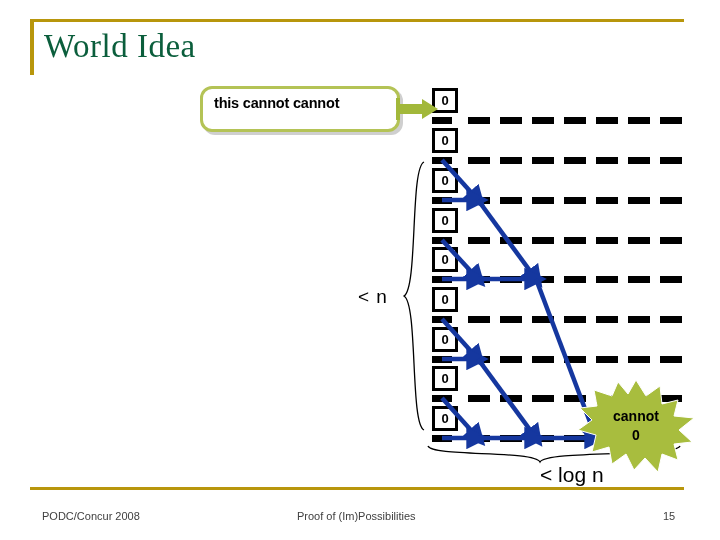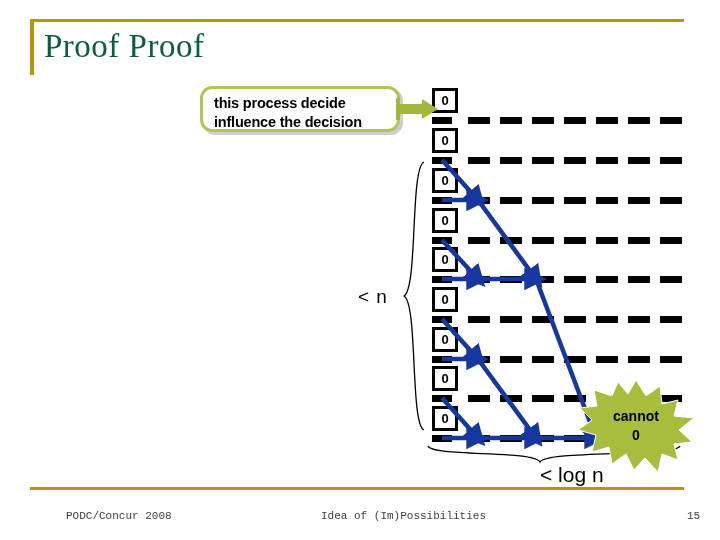--- a/index.html
+++ b/index.html
@@ -77,35 +77,35 @@
     pointer-events:none;
   }
   .burst-label span{display:block;text-align:center;}
 
   
   .footer-rule{
     position:absolute;left:30px;top:487px;width:654px;height:3px;background:#b8960c;
   }
   .footer-txt{
     position:absolute;top:510px;
-    font-family:Liberation Mono, monospace;
-    font-size:11px;color:#404040;white-space:nowrap;margin-left:24px;
+    font-family:Liberation Sans, sans-serif;
+    font-size:11px;color:#404040;white-space:nowrap;
   }
   .f-left{left:42px;}
   .f-mid{left:297px;}
   .f-right{left:663px;}
 </style>
 </head>
 <body>
 
 <div id="slide">
 
   <div class="title-rule"></div>
   <div class="title-bar"></div>
-  <div class="slide-title">Proof Proof</div>
+  <div class="slide-title">World Idea</div>
 
   <div id="diagram-layer">
       <div class="proc-box" style="left: 432px; top: 88px;">0</div>
       <div class="timeline" style="left: 432px; top: 117px; width: 252px;">
         <div class="dash" style="left: 0px; width: 20px;"></div>
         <div class="dash" style="left: 36px; width: 22px;"></div>
         <div class="dash" style="left: 68px; width: 22px;"></div>
         <div class="dash" style="left: 100px; width: 22px;"></div>
         <div class="dash" style="left: 132px; width: 22px;"></div>
         <div class="dash" style="left: 164px; width: 22px;"></div>
@@ -226,38 +226,37 @@
       </g>
   </svg>
 
   <svg class="overlay" style="position:absolute;left:0;top:0;width:720px;height:540px;pointer-events:none;">
     <path d="M424,162 C410,168 418,288 404,296 C418,304 410,424 424,430" stroke="#000" stroke-width="1.3" fill="none"></path>
     <path d="M428,446 C432,457 534,450 540,462 C546,450 676,457 680,446" stroke="#000" stroke-width="1.3" fill="none"></path>
   </svg>
 
   <div class="callout">
     <div class="callout-text">
-      <span>this process decide</span>
-      <span>influence the decision</span>
+      <span>this cannot cannot</span>
     </div>
   </div>
   <svg class="callout-arrow" viewBox="0 0 44 22">
     <path d="M0,6 L26,6 L26,1 L42,11 L26,21 L26,16 L0,16 Z" fill="#a2b83a"></path>
     <rect x="0" y="-4" width="4" height="30" fill="#a2b83a"></rect>
   </svg>
 
   <div class="lbl-n">&lt; n</div>
   <div class="lbl-logn">&lt; log n</div>
 
   <svg class="burst" viewBox="0 0 116 92">
     <polygon points="58,0 68,16 82,6 84,24 100,20 96,36 116,38 101,50 114,62 96,64 100,80 84,74 80,92 67,78 56,90 48,74 34,84 31,67 14,72 18,55 0,50 14,40 2,28 19,26 16,10 34,16 40,2 50,14" fill="#a8bd3e" stroke="#ffffff" stroke-width="1"></polygon>
   </svg>
   <div class="burst-label">
     <span>cannot</span>
     <span>0</span>
   </div>
 
   <div class="footer-rule"></div>
   <div class="footer-txt f-left">PODC/Concur 2008</div>
-  <div class="footer-txt f-mid">Idea of (Im)Possibilities</div>
+  <div class="footer-txt f-mid">Proof of (Im)Possibilities</div>
   <div class="footer-txt f-right">15</div>
 
 </div>
 
 </body></html>

